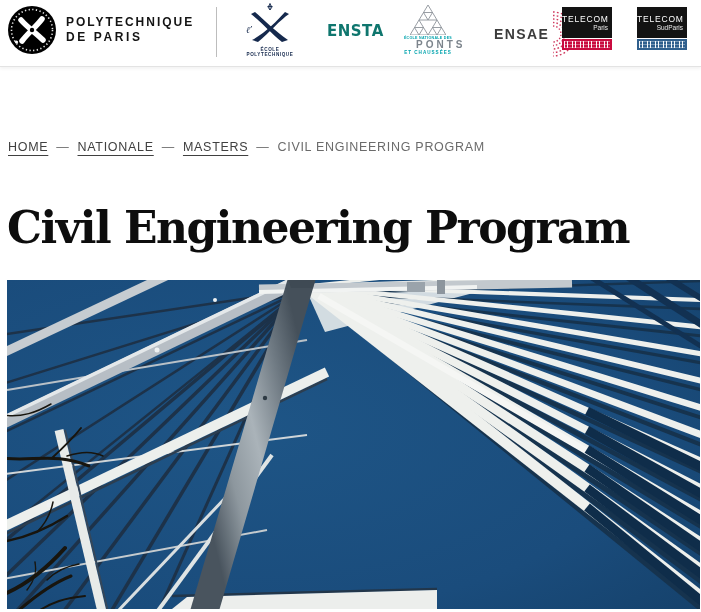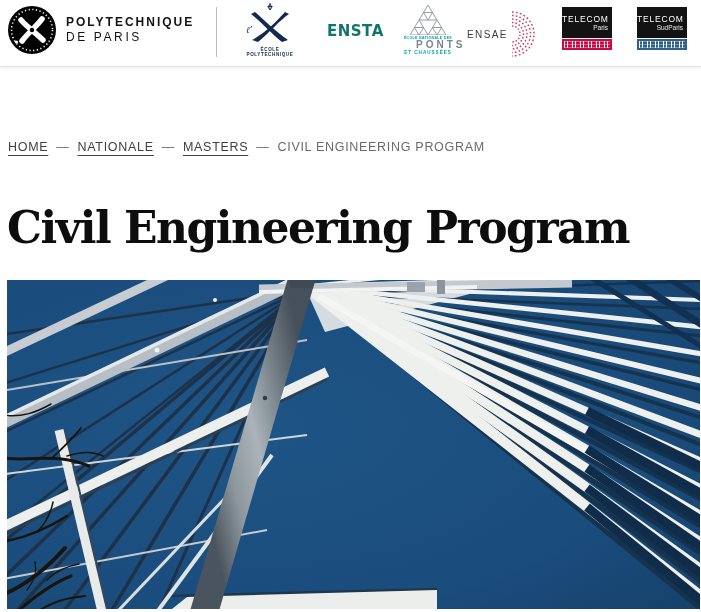--- a/index.html
+++ b/index.html
@@ -6,41 +6,41 @@
   html,body { background:#fff; width:701px; font-family:"Liberation Sans", sans-serif; }
   body { position:relative; height:612px; overflow:hidden; }
 
   
   .site-header { position:relative; height:67px; background:#fff;
                  border-bottom:1px solid #e3e3e3; box-shadow:0 2px 3px rgba(0,0,0,.05); }
   .brand { position:absolute; left:8px; top:6px; display:flex; align-items:center; gap:10px; }
   .brand-mark { width:48px; height:48px; }
   .brand-text { display:flex; flex-direction:column; line-height:15px; color:#141414; }
   .brand-text span { font-size:12px; letter-spacing:2px; font-weight:600; white-space:nowrap; }
-  .brand-text .b3 { font-weight:400; letter-spacing:2.6px; }
+  .brand-text .b3 { font-weight:700; letter-spacing:2.6px; }
   .header-vdiv { position:absolute; left:216px; top:7px; width:1px; height:50px; background:#bdbdbd; }
 
   .logo { position:absolute; }
   
   .logo-x { left:243px; top:3px; width:54px; text-align:center; }
   .logo-x .xcap { color:#15294d; font-size:4.6px; letter-spacing:.6px; line-height:5px; font-weight:700; }
   .lx-wrap { position:relative; }
   .lx-script { position:absolute; left:3px; top:22px; font-family:"DejaVu Serif", serif;
                font-style:italic; font-size:9px; color:#15294d; }
   
   .logo-ensta { left:327px; top:22px; color:#0f766e; font-weight:800; font-size:15px;
                 letter-spacing:.5px; font-family:"DejaVu Sans", sans-serif; }
   
   .logo-ponts { left:402px; top:5px; width:52px; text-align:center; }
   .ponts-l1 { font-size:3.6px; color:#00a3ad; letter-spacing:.3px; margin-top:1px; font-weight:700; }
   .ponts-l2 { font-size:10px; color:#7c848c; letter-spacing:3px; font-weight:600; line-height:10px; margin-left:14px; }
   .ponts-l3 { font-size:4.6px; color:#00a3ad; letter-spacing:1px; font-weight:700; }
   
   .logo-ensae { left:467px; top:11px; display:flex; align-items:center; }
-  .ensae-word { color:#3c3c3c; font-size:10px; letter-spacing:1.4px; font-weight:400; }
+  .ensae-word { color:#3c3c3c; font-size:14px; letter-spacing:1.4px; font-weight:700;margin-left:27px; }
   
   .logo-tp { left:562px; top:7px; } .logo-tsp { left:637px; top:7px; }
   .tel { width:52px; }
   .tel-box { width:50px; height:31px; background:#131313; color:#fff; text-align:right;
              padding:8px 4px 0 0; }
   .tel-box .t1 { display:block; font-size:8.5px; letter-spacing:.8px; line-height:9px; }
   .tel-box .t2 { display:block; font-size:6.5px; line-height:7px; color:#e8e8e8; }
   .tel-band { width:50px; height:11px; margin-top:1px; position:relative; overflow:hidden; }
   .band-red { background:#c90b3f; } .band-blue { background:#2f5f8d; }
   .tel-band::before { content:""; position:absolute; left:2px; right:2px; top:2px; bottom:2px;

